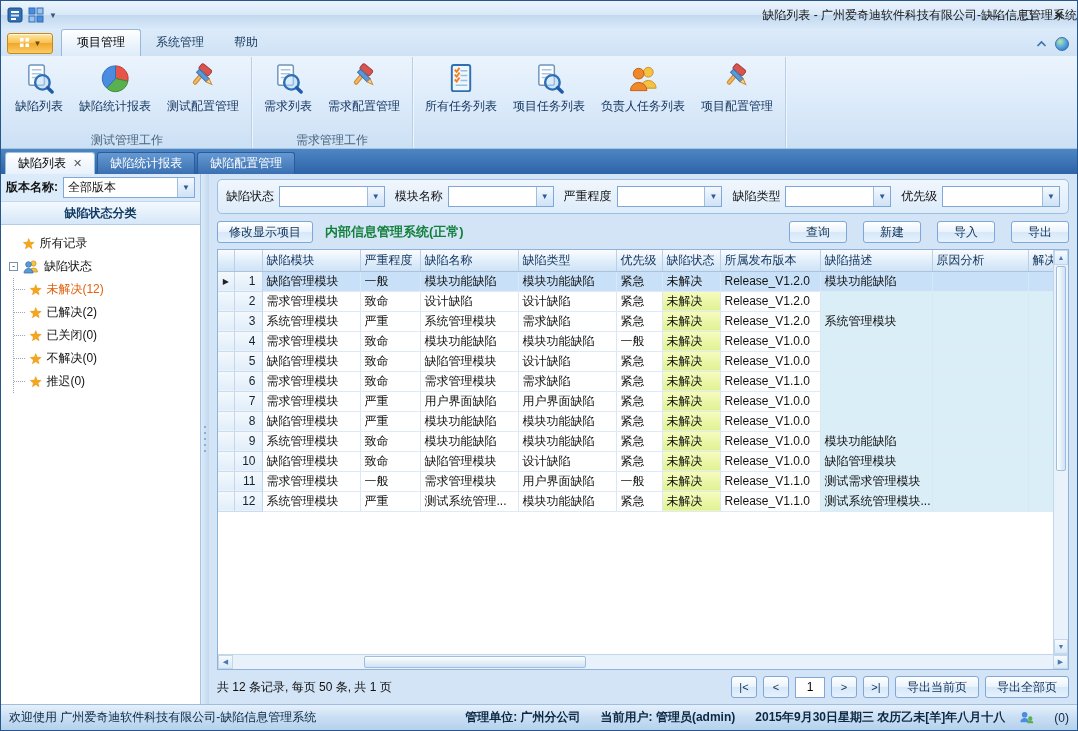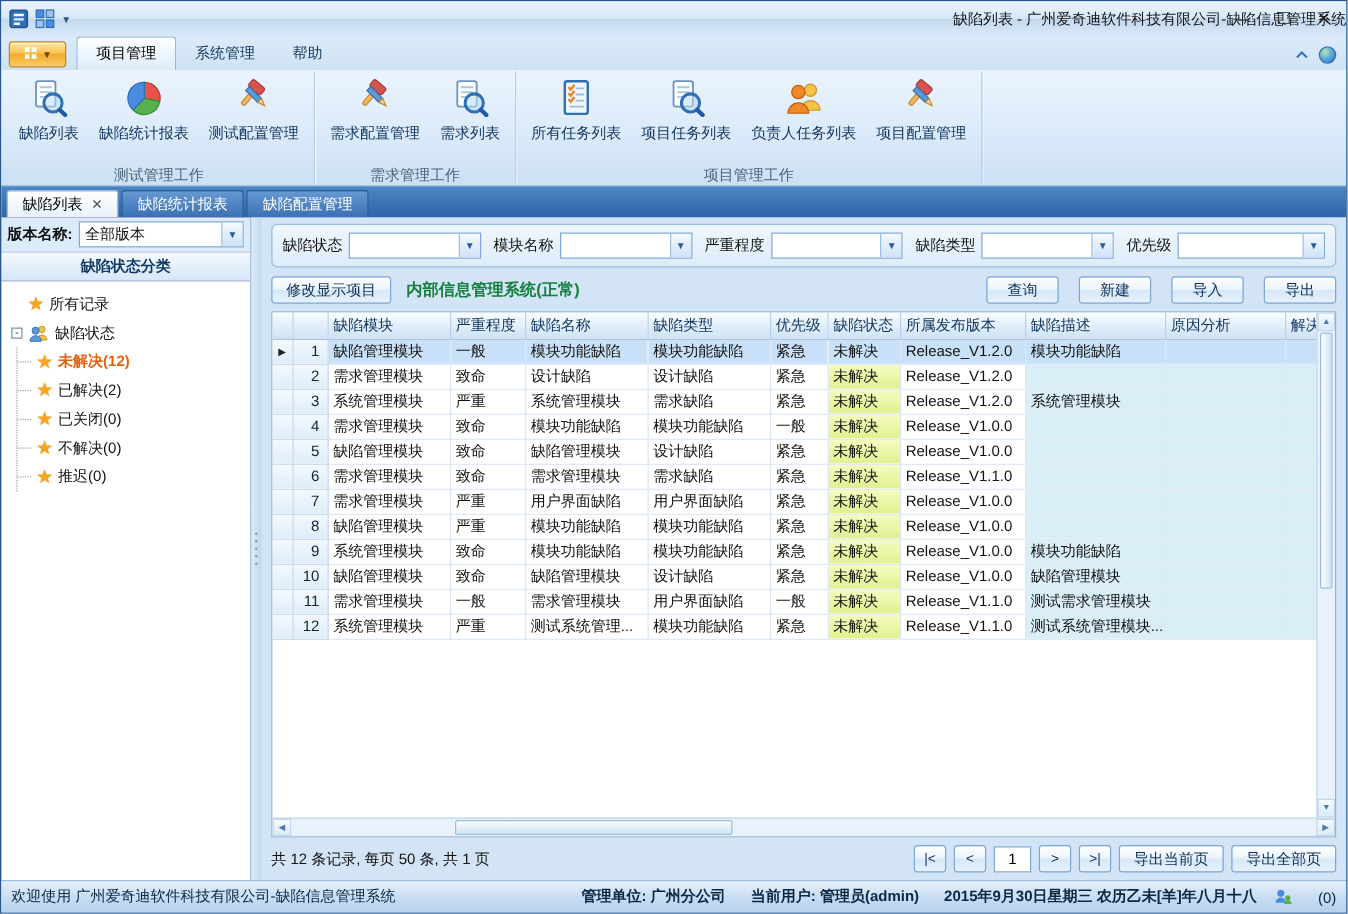--- a/index.html
+++ b/index.html
@@ -48,21 +48,21 @@
 .side-header{height:23px;flex:0 0 23px;background:linear-gradient(#f4f9fe,#d5e7f8);border-bottom:1px solid #b3cde8;display:flex;align-items:center;justify-content:center;font-weight:bold;color:#123a63;}
 .tree{flex:1;padding:7px 3px;background:#fff;overflow:hidden;}
 .tnode{height:23px;display:flex;align-items:center;gap:4px;white-space:nowrap;}
 .tnode.root1{padding-left:18px;}
 .tnode.root2{padding-left:5px;gap:5px;}
 .expander{width:9px;height:9px;flex:0 0 9px;border:1px solid #7a93ad;background:#fff;font-size:9px;line-height:6px;text-align:center;color:#333;}
 .ticon svg{width:16px;height:16px;display:block;}
 .star{color:#f7a61b;font-size:15px;line-height:15px;text-shadow:0 0 1px #c77d00;}
 .tchildren{margin-left:9px;border-left:1px dotted #9aa7b8;}
 .tnode.child .conn{width:11px;flex:0 0 11px;border-top:1px dotted #9aa7b8;height:0;}
-.tlabel.hl{color:#e2620f;font-weight:bold;}
+.tlabel.hl{color:#e2620f;}
 .splitter{width:8px;flex:0 0 8px;background:linear-gradient(90deg,#dcebfa,#c2d8ee);display:flex;align-items:center;justify-content:center;cursor:col-resize;}
 .grip{width:2px;height:2px;background:#7a9cc4;border-radius:50%;box-shadow:0 -6px 0 #7a9cc4,0 6px 0 #7a9cc4,0 -12px 0 #7a9cc4,0 12px 0 #7a9cc4;}
 
 .content{flex:1;display:flex;flex-direction:column;overflow:hidden;}
 .filter-panel{margin:5px 8px 0;border:1px solid #9dbede;border-radius:5px;background:linear-gradient(#f0f6fd,#ddecfa);padding:6px 8px;display:flex;flex-direction:column;gap:6px;flex:0 0 auto;}
 .frow{display:flex;align-items:center;gap:10px;}
 .fpair{display:flex;align-items:center;gap:5px;flex:1 1 0;min-width:0;}
 .flabel{white-space:nowrap;}
 .fpair .combo{flex:1;min-width:0;}
 .ftext{flex:1;min-width:0;height:21px;border:1px solid #7fa8d8;padding:0 4px;font:inherit;background:#fff;}
@@ -200,43 +200,43 @@
               <span class="rlabel">测试配置管理</span>
             </div>
           </div>
           <div class="rgroup-title">测试管理工作</div>
         </div>
         <div class="rgroup">
           <div class="rgroup-items">
             <div class="ritem">
               <span class="ricon">
                 <svg viewBox="0 0 32 32">
+                  <rect x="5" y="2" width="16" height="21" rx="2" fill="#fdfeff" stroke="#6d94bd" stroke-width="1.5"></rect>
+                  <path d="M8 7h10M8 11h10M8 15h6" stroke="#a8c4e0" stroke-width="1.5" fill="none"></path>
+                  <circle cx="19" cy="20" r="7.5" fill="rgba(190,220,248,.55)" stroke="#2f6fb4" stroke-width="2.5"></circle>
+                  <path d="M24.5 25.5L29 30" stroke="#1f5ba8" stroke-width="3.5" stroke-linecap="round"></path>
+                </svg>
+              </span>
+              <span class="rlabel">需求列表</span>
+            </div>
+            <div class="ritem">
+              <span class="ricon">
+                <svg viewBox="0 0 32 32">
                   <g transform="rotate(40 16 10)">
                     <rect x="9" y="3" width="13" height="7" rx="2" fill="#d9534f" stroke="#a33c39"></rect>
                     <rect x="14" y="10" width="3.6" height="15" rx="1.6" fill="#f2b661" stroke="#c98b2e"></rect>
                   </g>
                   <g transform="rotate(-45 18 16)">
                     <rect x="16" y="5" width="4.5" height="14" fill="#5b9bd5" stroke="#3a70b2"></rect>
                     <path d="M16 19h4.5L18.2 25Z" fill="#f5d9a8" stroke="#c98b2e"></path>
                   </g>
                 </svg>
               </span>
               <span class="rlabel">需求配置管理</span>
             </div>
-            <div class="ritem">
-              <span class="ricon">
-                <svg viewBox="0 0 32 32">
-                  <rect x="5" y="2" width="16" height="21" rx="2" fill="#fdfeff" stroke="#6d94bd" stroke-width="1.5"></rect>
-                  <path d="M8 7h10M8 11h10M8 15h6" stroke="#a8c4e0" stroke-width="1.5" fill="none"></path>
-                  <circle cx="19" cy="20" r="7.5" fill="rgba(190,220,248,.55)" stroke="#2f6fb4" stroke-width="2.5"></circle>
-                  <path d="M24.5 25.5L29 30" stroke="#1f5ba8" stroke-width="3.5" stroke-linecap="round"></path>
-                </svg>
-              </span>
-              <span class="rlabel">需求列表</span>
-            </div>
           </div>
           <div class="rgroup-title">需求管理工作</div>
         </div>
         <div class="rgroup">
           <div class="rgroup-items">
             <div class="ritem">
               <span class="ricon">
                 <svg viewBox="0 0 32 32">
                   <rect x="6" y="2" width="19" height="27" rx="2" fill="#eef6fe" stroke="#2f6fb4" stroke-width="2"></rect>
                   <path d="M15 8h7M15 13h7M15 18h7M10 23h12" stroke="#9dbede" stroke-width="1.5" fill="none"></path>
@@ -276,21 +276,20 @@
                   </g>
                   <g transform="rotate(-45 18 16)">
                     <rect x="16" y="5" width="4.5" height="14" fill="#5b9bd5" stroke="#3a70b2"></rect>
                     <path d="M16 19h4.5L18.2 25Z" fill="#f5d9a8" stroke="#c98b2e"></path>
                   </g>
                 </svg>
               </span>
               <span class="rlabel">项目配置管理</span>
             </div>
           </div>
-          <div class="rgroup-title">项目管理工作</div>
         </div>
       </div>
   </div>
 
   <div class="doctabs">
     <div class="dtab active">
       <span>缺陷列表</span>
       <span class="dclose">✕</span>
     </div>
     <div class="dtab">

